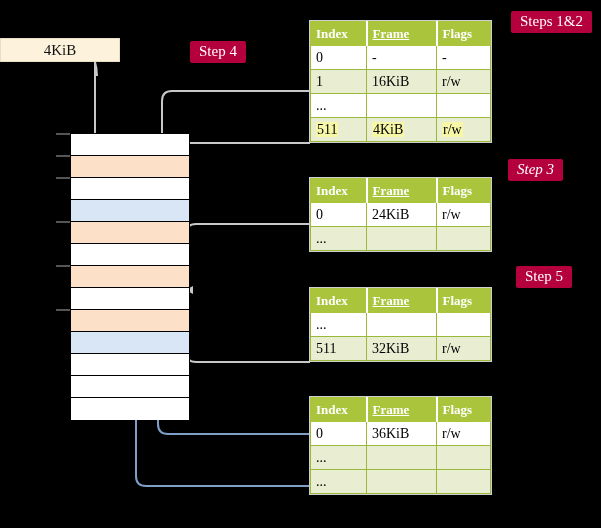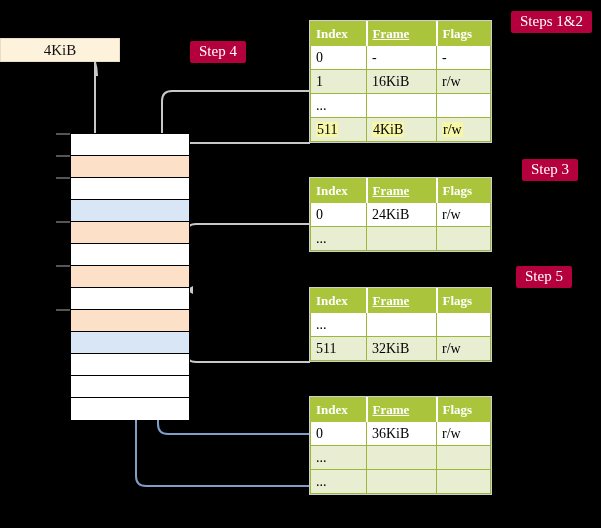--- a/index.html
+++ b/index.html
@@ -87,21 +87,21 @@
   <path d="M310,486 L146,486 Q136,486 136,476 L136,220" fill="none" stroke="#7f9fc8" stroke-width="2" marker-end="url(#ablue)"></path>
 </svg>
 
 <div class="srcbox">
   <span>4KiB</span>
 </div>
 
 <div id="badges">
     <div class="badge" style="left: 190px; top: 41px;">Step 4</div>
     <div class="badge" style="left: 511px; top: 11px;">Steps 1&amp;2</div>
-    <div class="badge" style="left: 522px; top: 159px;">Step 3</div>
+    <div class="badge" style="left: 508px; top: 159px; font-style: italic;">Step 3</div>
     <div class="badge" style="left: 516px; top: 266px;">Step 5</div>
   </div>
 
 <div class="memcol" id="memcol">
     <div class="memrow white"></div>
     <div class="memrow orange"></div>
     <div class="memrow white"></div>
     <div class="memrow blue"></div>
     <div class="memrow orange"></div>
     <div class="memrow white"></div>

